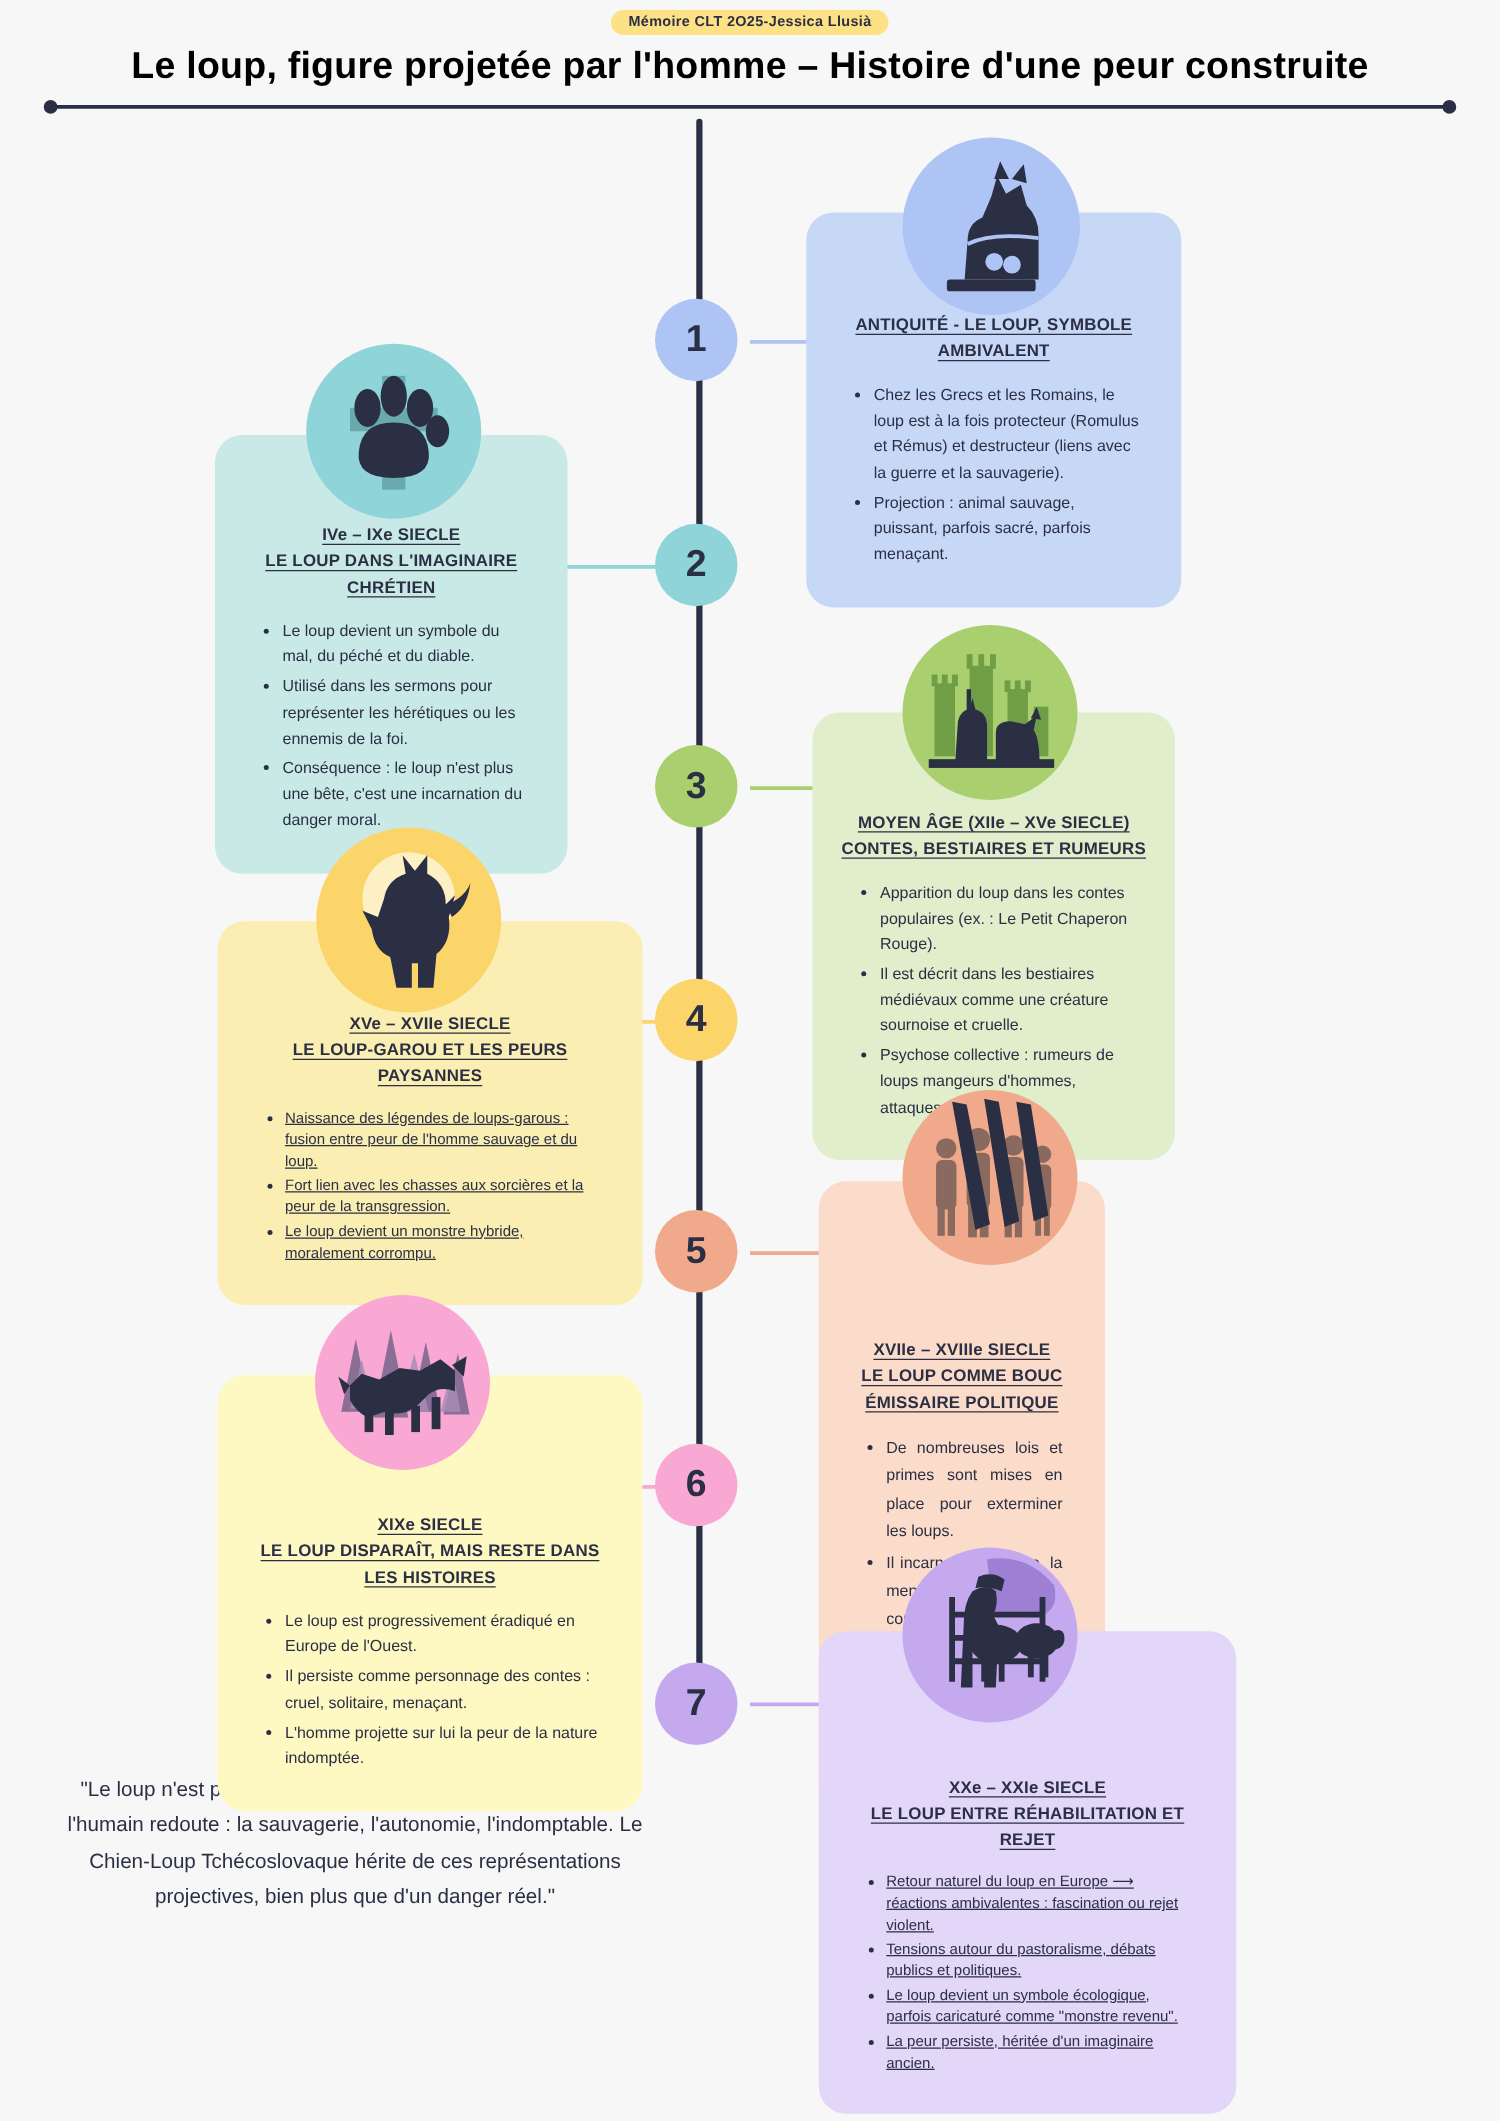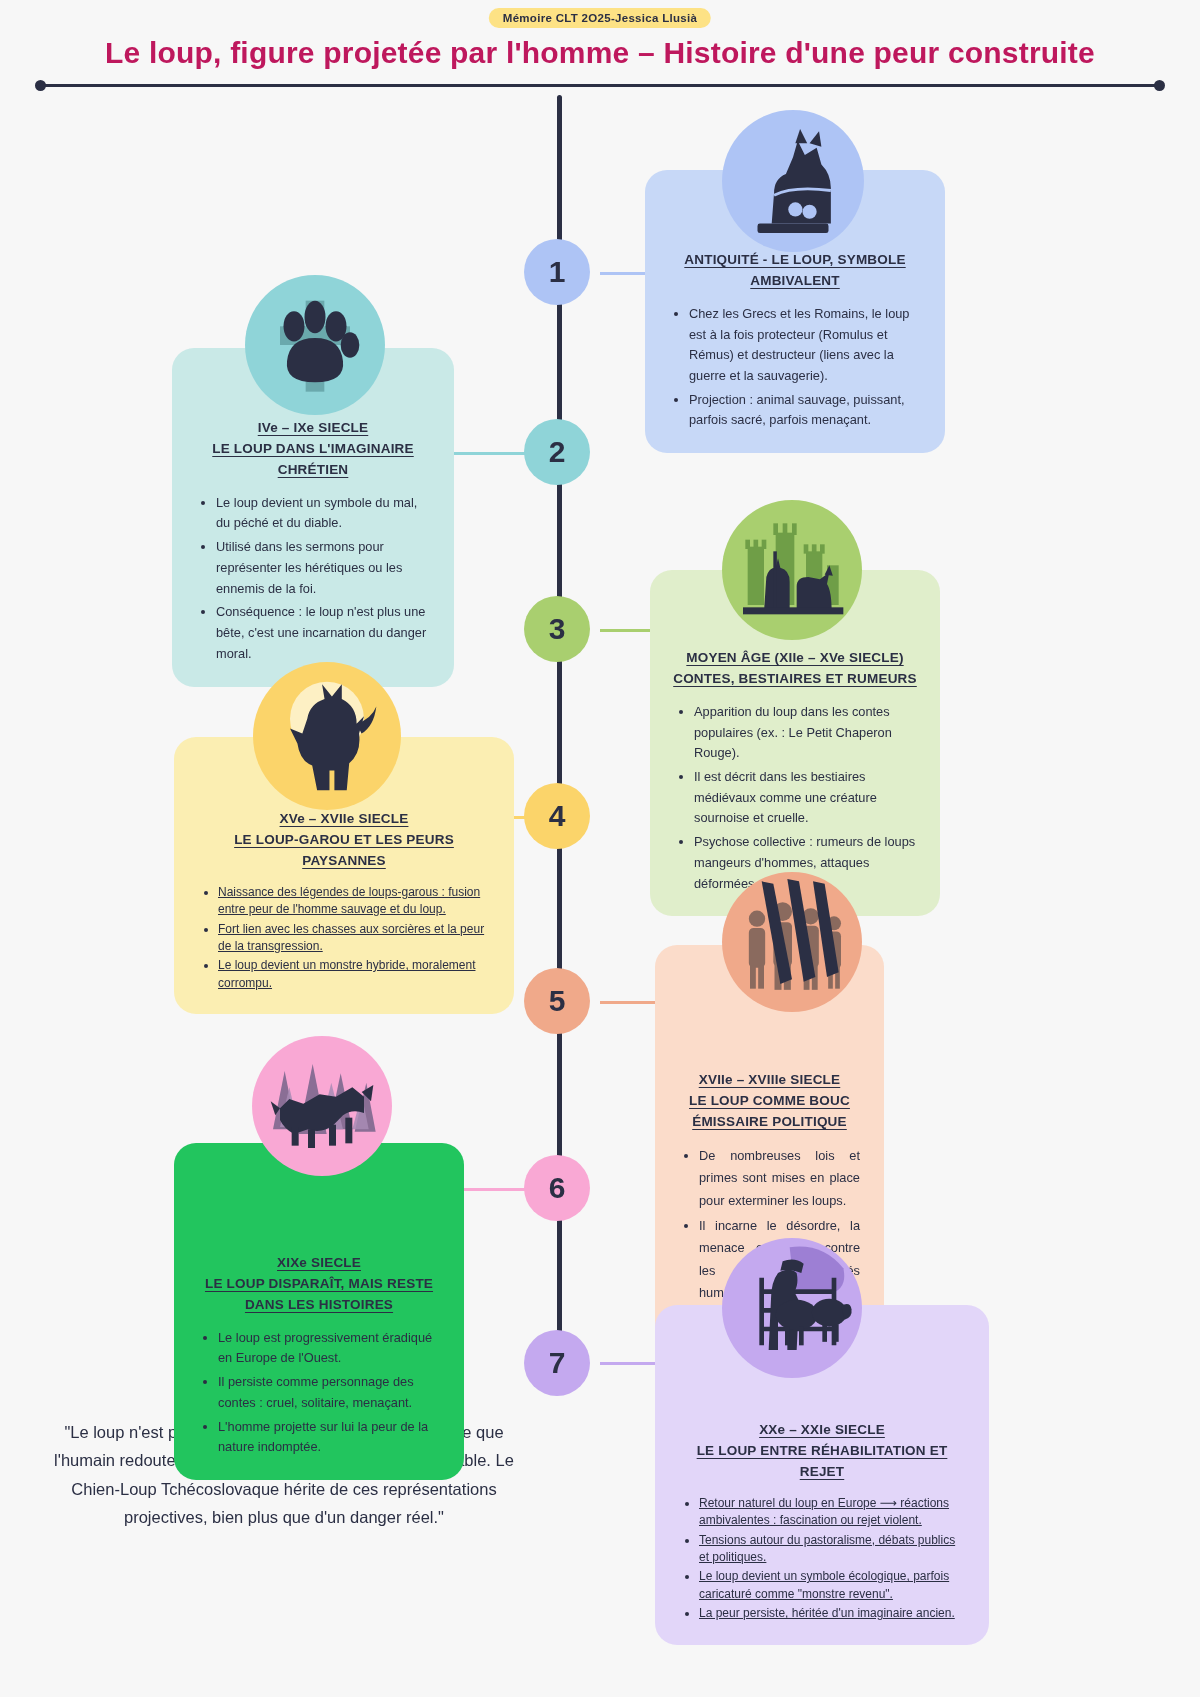--- a/index.html
+++ b/index.html
@@ -18,21 +18,21 @@
   .memo-badge {
     position:absolute; top:8px; left:50%; transform:translateX(-50%);
     background:#fde285; color:#2b2f44;
     font-size:11.5px; font-weight:700; letter-spacing:.3px;
     padding:4px 14px; border-radius:14px; white-space:nowrap;
   }
   .page-title {
     position:absolute; top:36px; left:0; width:1200px;
     text-align:center;
     font-size:30px; font-weight:700; letter-spacing:.2px;
-    color:#be185d;
+    color:#000000;
   }
   .title-rule {
     position:absolute; top:84px; left:40px; width:1120px; height:3px;
     background:#2b2f44;
   }
   .title-rule::before, .title-rule::after{
     content:""; position:absolute; top:-4px; width:11px; height:11px;
     border-radius:50%; background:#2b2f44;
   }
   .title-rule::before { left:-5px; }
@@ -60,21 +60,21 @@
     position:absolute; border-radius:22px; padding:16px 20px 18px;
     z-index:3;
   }
   .card .heads { text-align:center; margin-bottom:12px; }
   .card .head-line {
     display:inline-block;
     font-size:13.5px; font-weight:700; letter-spacing:.2px;
     text-decoration:underline; text-underline-offset:3px;
     line-height:1.55;
   }
-  .card ul { margin:4px; padding-left:20px; }
+  .card ul { margin:14px; padding-left:20px; }
   .card li { font-size:12.8px; line-height:1.62; margin-bottom:3px; }
   .card.just li { text-align:justify; line-height:1.75; }
   .card.tight li { line-height:1.45; margin-bottom:2px; font-size:12px;text-decoration:underline; }
 
   
   .icon-circle {
     position:absolute; border-radius:50%; z-index:5;
     display:flex; align-items:center; justify-content:center;
     overflow:hidden;
   }
@@ -248,21 +248,21 @@
     </g>
     <path d="M34 8 L44 10 L60 92 L50 96 Z" fill="#2b2f44"></path>
     <path d="M56 6 L66 8 L80 90 L70 94 Z" fill="#2b2f44"></path>
     <path d="M78 8 L88 10 L100 86 L90 90 Z" fill="#2b2f44"></path>
   </svg>
 </div>
 <div class="marker" style="left:524px;top:968px;background:#f0a98a;">
   <span>5</span>
 </div>
 
-<div class="card" style="left:174px;top:1143px;width:290px;background:#22c55e;padding-top:110px;">
+<div class="card" style="left:174px;top:1100px;width:340px;background:#fef9c3;padding-top:110px;">
   <div class="heads">
     <div class="head-line">XIXe SIECLE</div><br>
     <div class="head-line">LE LOUP DISPARAÎT, MAIS RESTE DANS LES HISTOIRES</div>
   </div>
   <ul>
     <li>Le loup est progressivement éradiqué en Europe de l'Ouest.</li>
     <li>Il persiste comme personnage des contes : cruel, solitaire, menaçant.</li>
     <li>L'homme projette sur lui la peur de la nature indomptée.</li>
   </ul>
 </div>

